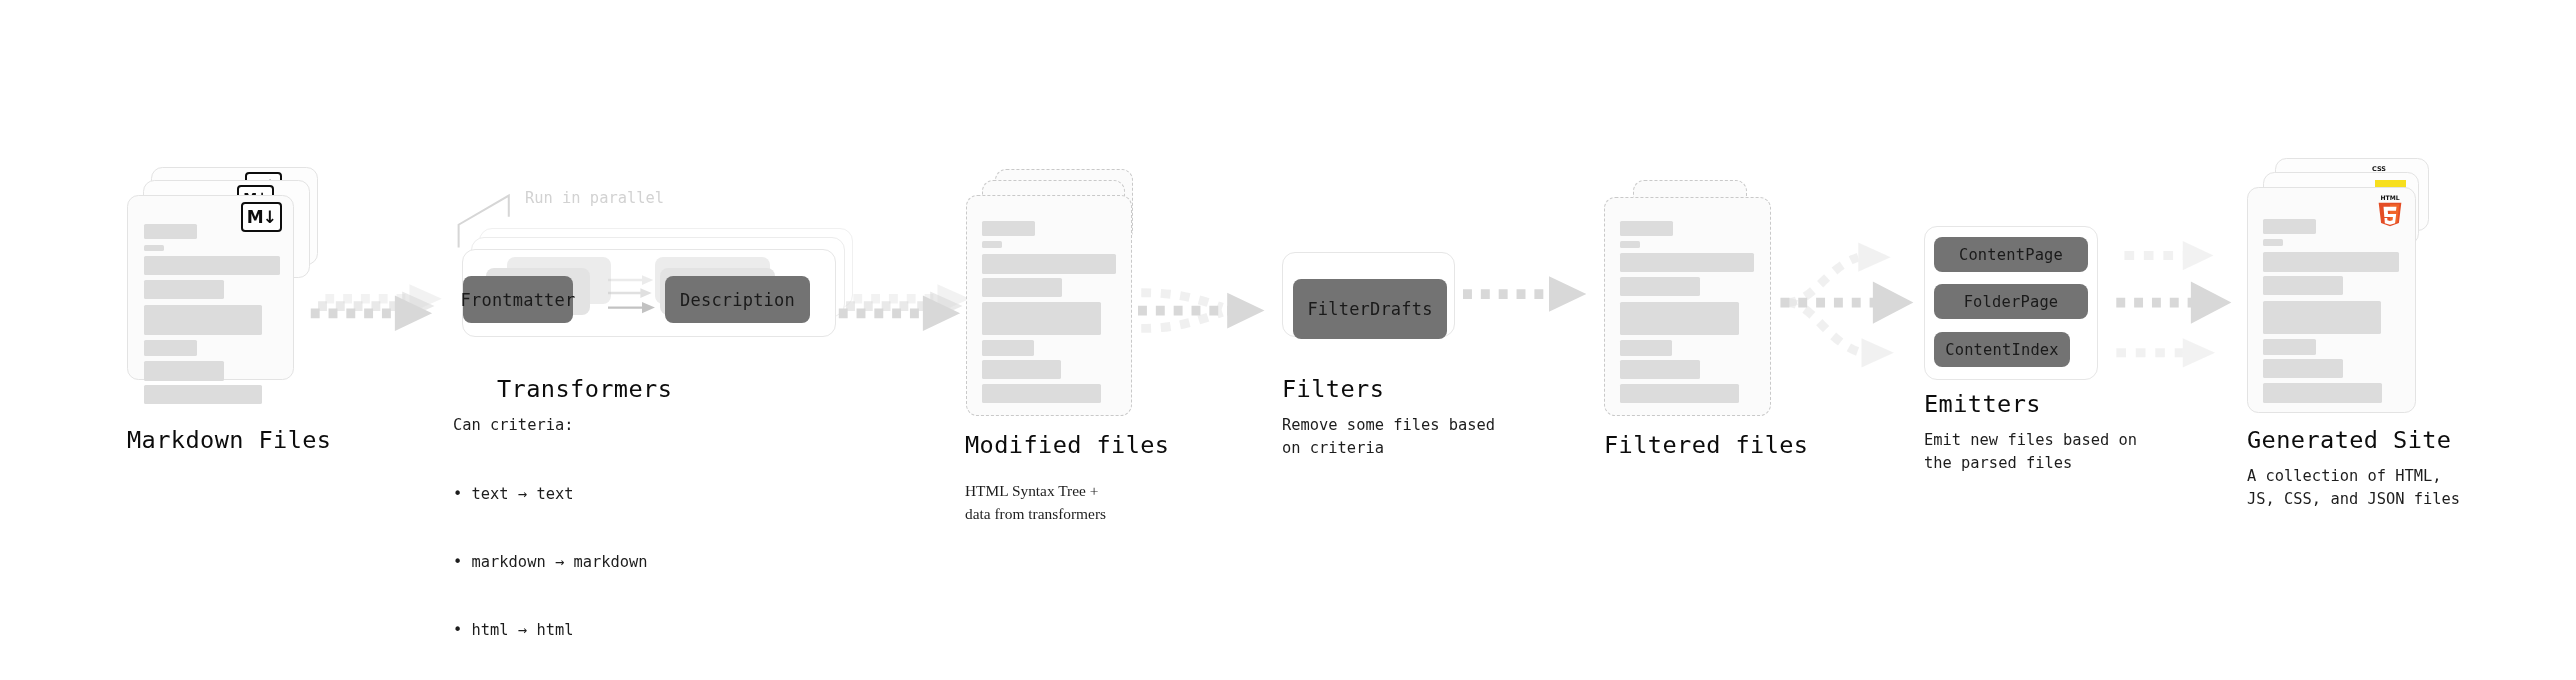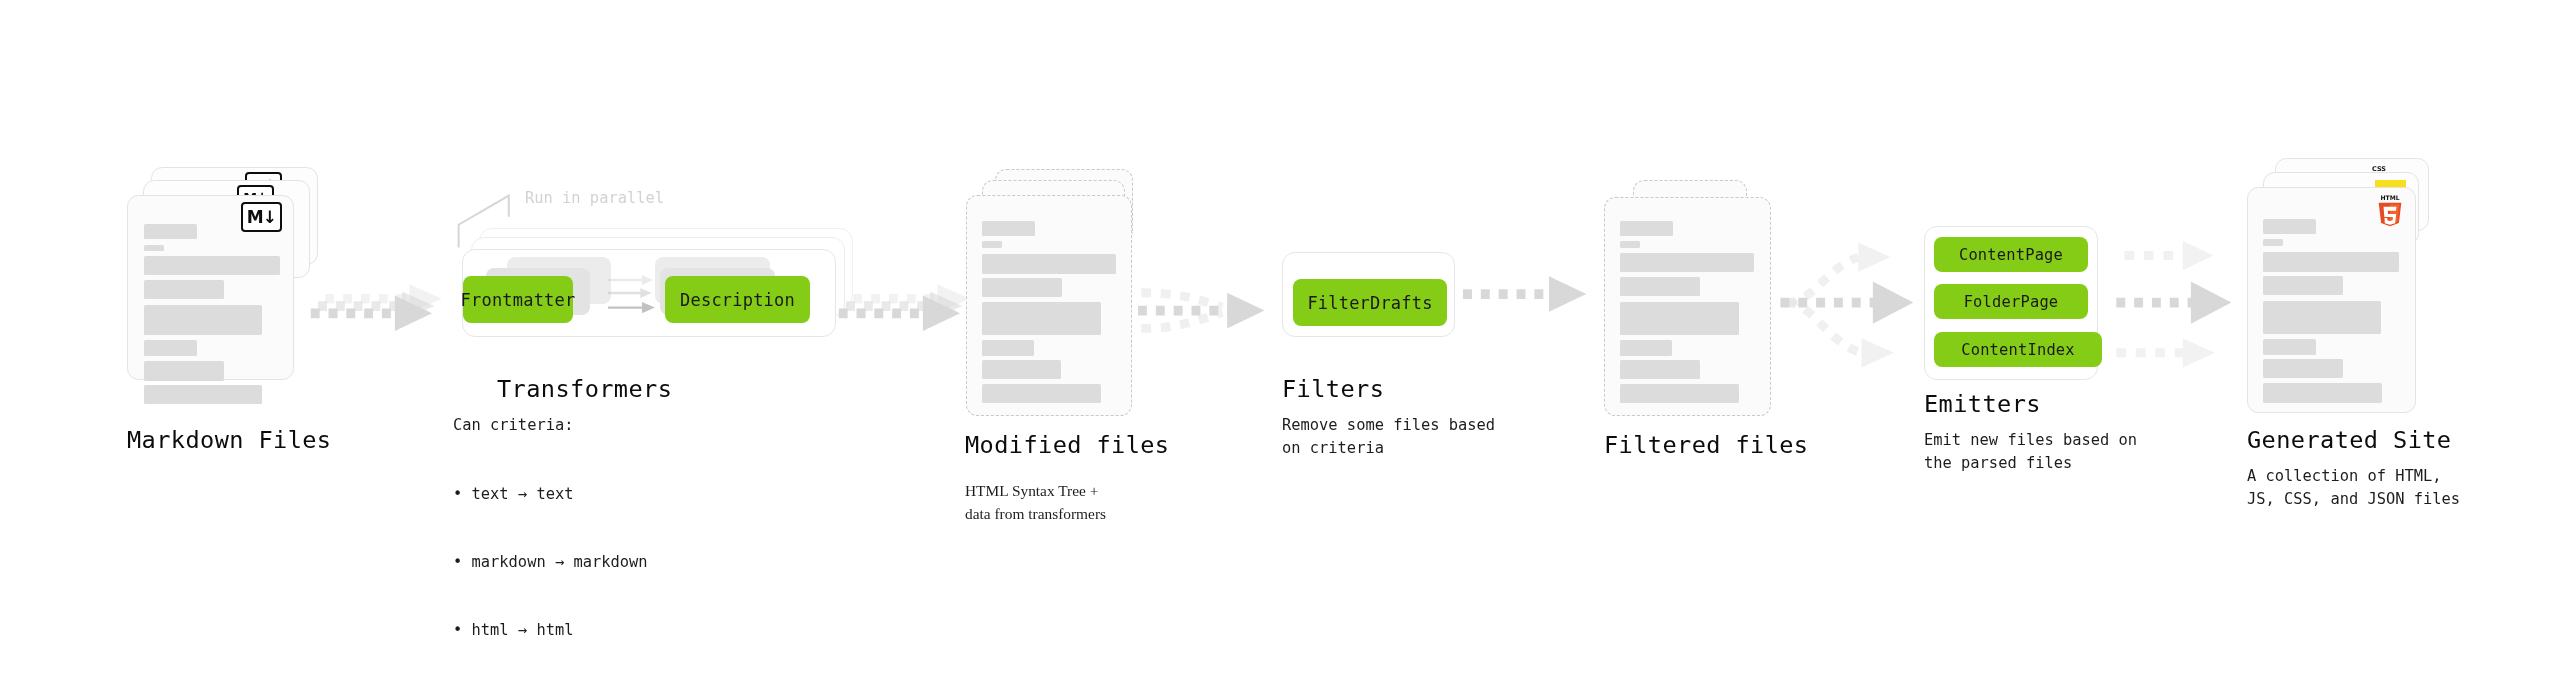--- a/index.html
+++ b/index.html
@@ -50,21 +50,21 @@
   
   .group{
     position:absolute;
     border:1.6px solid #e6e6e6;
     border-radius:13px;
     background:#ffffff;
     box-sizing:border-box;
   }
   .chip{
     position:absolute;
-    background:#84cc16;
+    background:#737373;
     border-radius:8.1px;
     display:flex;align-items:center;justify-content:center;
     font-size:17px;color:#1a1a1a;
     letter-spacing:0.2px;
     font-family:"DejaVu Sans Mono","Liberation Mono",monospace;
     box-sizing:border-box;
   }
 
   
   .title{
@@ -232,21 +232,21 @@
     <g opacity="0.45">
       <path d="M4 40 C46 40 70 46 104 58" stroke="#dedede" stroke-width="11" stroke-dasharray="12 12" fill="none"></path>
       <path d="M4 84 C46 84 70 76 104 64" stroke="#dedede" stroke-width="11" stroke-dasharray="12 12" fill="none"></path>
     </g>
     <path d="M0 62 h116" stroke="#d8d8d8" stroke-width="12" stroke-dasharray="11 11" fill="none"></path>
     <path d="M110 40 L156 62 L110 84 Z" fill="#d8d8d8"></path>
   </svg>
 
   <div>
     <div class="group" style="left:1282px;top:252px;width:173px;height:85px;"></div>
-    <div class="chip" style="left:1293px;top:279px;width:154px;height:47px;">FilterDrafts</div>
+    <div class="chip" style="left:1293px;top:279px;width:154px;height:60px;">FilterDrafts</div>
     <div class="title" style="left:1282px;top:375px;">Filters</div>
     <div class="sub" style="left:1282px;top:414px;">Remove some files based
 on criteria</div>
   </div>
 
   <svg class="abs" style="left:1463px;top:276px;width:142px;height:49px;" viewBox="0 0 175 60">
     <path d="M0 22 h112" stroke="#d8d8d8" stroke-width="12" stroke-dasharray="11 11" fill="none"></path>
     <path d="M106 0 L152 22 L106 44 Z" fill="#d8d8d8"></path>
   </svg>
 
@@ -276,21 +276,21 @@
       <path d="M100 136 L140 154 L100 172 Z" fill="#e2e2e2"></path>
     </g>
     <path d="M0 92 h120" stroke="#d8d8d8" stroke-width="12" stroke-dasharray="11 11" fill="none"></path>
     <path d="M114 66 L164 92 L114 118 Z" fill="#d8d8d8"></path>
   </svg>
 
   <div>
     <div class="group" style="left:1924px;top:226px;width:174px;height:154px;"></div>
     <div class="chip" style="left:1934px;top:237px;width:154px;height:35px;font-size:15.4px;">ContentPage</div>
     <div class="chip" style="left:1934px;top:284px;width:154px;height:35px;font-size:15.4px;">FolderPage</div>
-    <div class="chip" style="left:1934px;top:332px;width:168px;height:35px;font-size:15.4px;">ContentIndex</div>
+    <div class="chip" style="left:1934px;top:332px;width:136px;height:35px;font-size:15.4px;">ContentIndex</div>
     <div class="title" style="left:1924px;top:390px;">Emitters</div>
     <div class="sub" style="left:1924px;top:429px;">Emit new files based on
 the parsed files</div>
   </div>
 
   <svg class="abs" style="left:2113px;top:228px;width:146px;height:154px;" viewBox="0 0 180 190">
     <g opacity="0.42">
       <path d="M14 34 h76" stroke="#e0e0e0" stroke-width="11" stroke-dasharray="12 12" fill="none"></path>
       <path d="M86 16 L124 34 L86 52 Z" fill="#e2e2e2"></path>
     </g>

